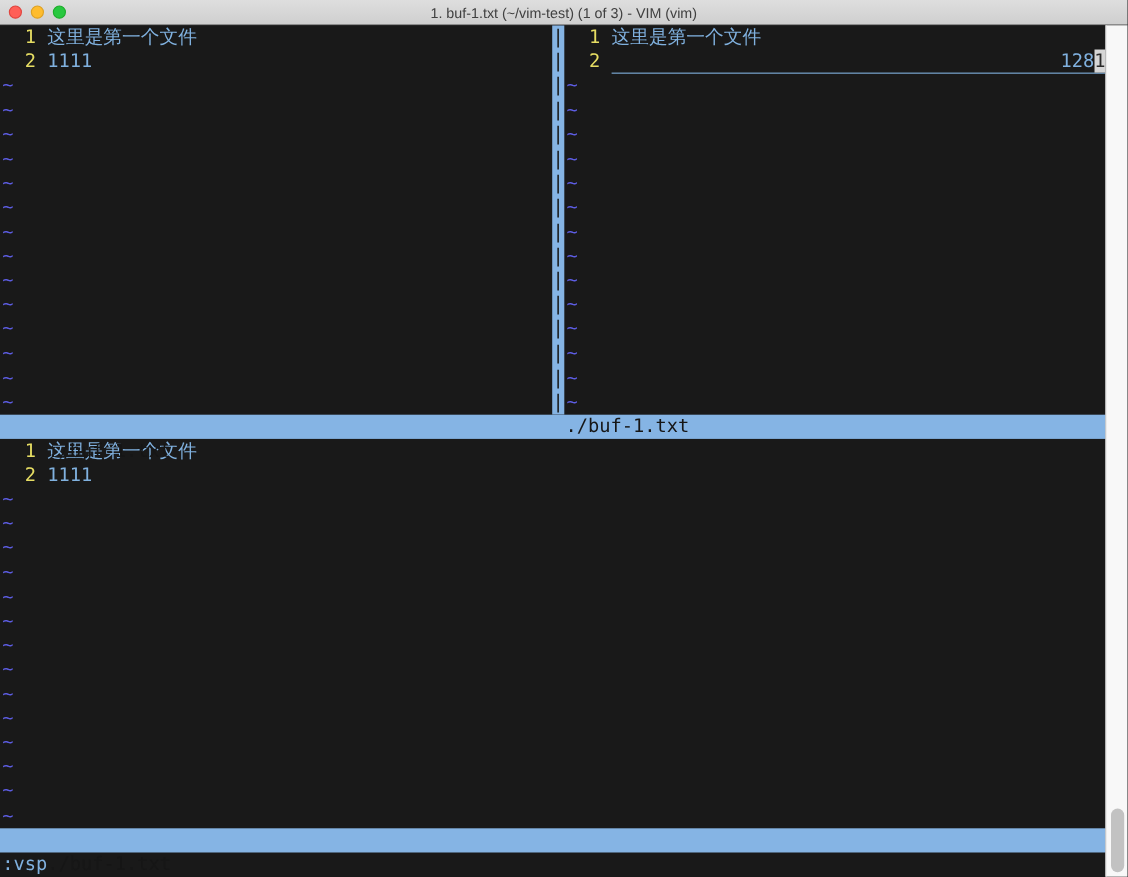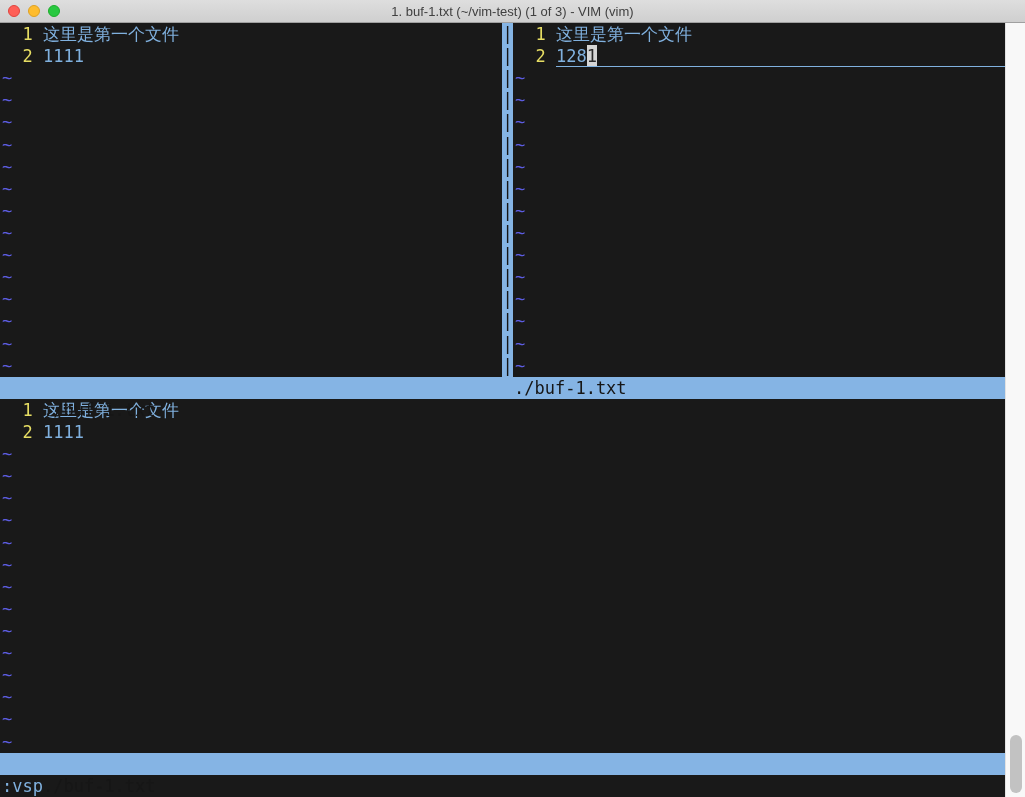--- a/index.html
+++ b/index.html
@@ -39,21 +39,21 @@
   .sep-row { height: 22.11px; line-height: 22.11px; }
   .win-right { flex: 1; }
   .win-bottom { height: 353.8px; overflow: hidden; }
 
   .row { display: flex; height: 22.11px; line-height: 22.11px; padding-left: 2px;
          white-space: pre; }
   .lnum { display: inline-block; width: 3ch; text-align: right; flex: none;
           margin-right: 1ch; color: var(--line-number, #e6dd63); }
   .ltext { color: var(--text-blue, #80b1df); }
   .tilde { color: var(--tilde, #5c5ce0); }
-  .line-body { display: inline-flex; }
+  .line-body { display: inline-flex; justify-content: flex-end; }
   .cursorline .line-body { flex: 1; border-bottom: 1px solid var(--text-blue, #80b1df); }
   .cursor-block { display: inline-block; width: 1ch;
                   background: var(--cursor-bg, #d6d6d6); color: #2a2a2a; }
 
   .statusline {
     position: relative; height: 22.11px; line-height: 22.11px;
     background: var(--status-bg, #85b4e4); color: var(--status-text, #161616);
     white-space: pre;
   }
   .st-left { padding-left: 2px; }

